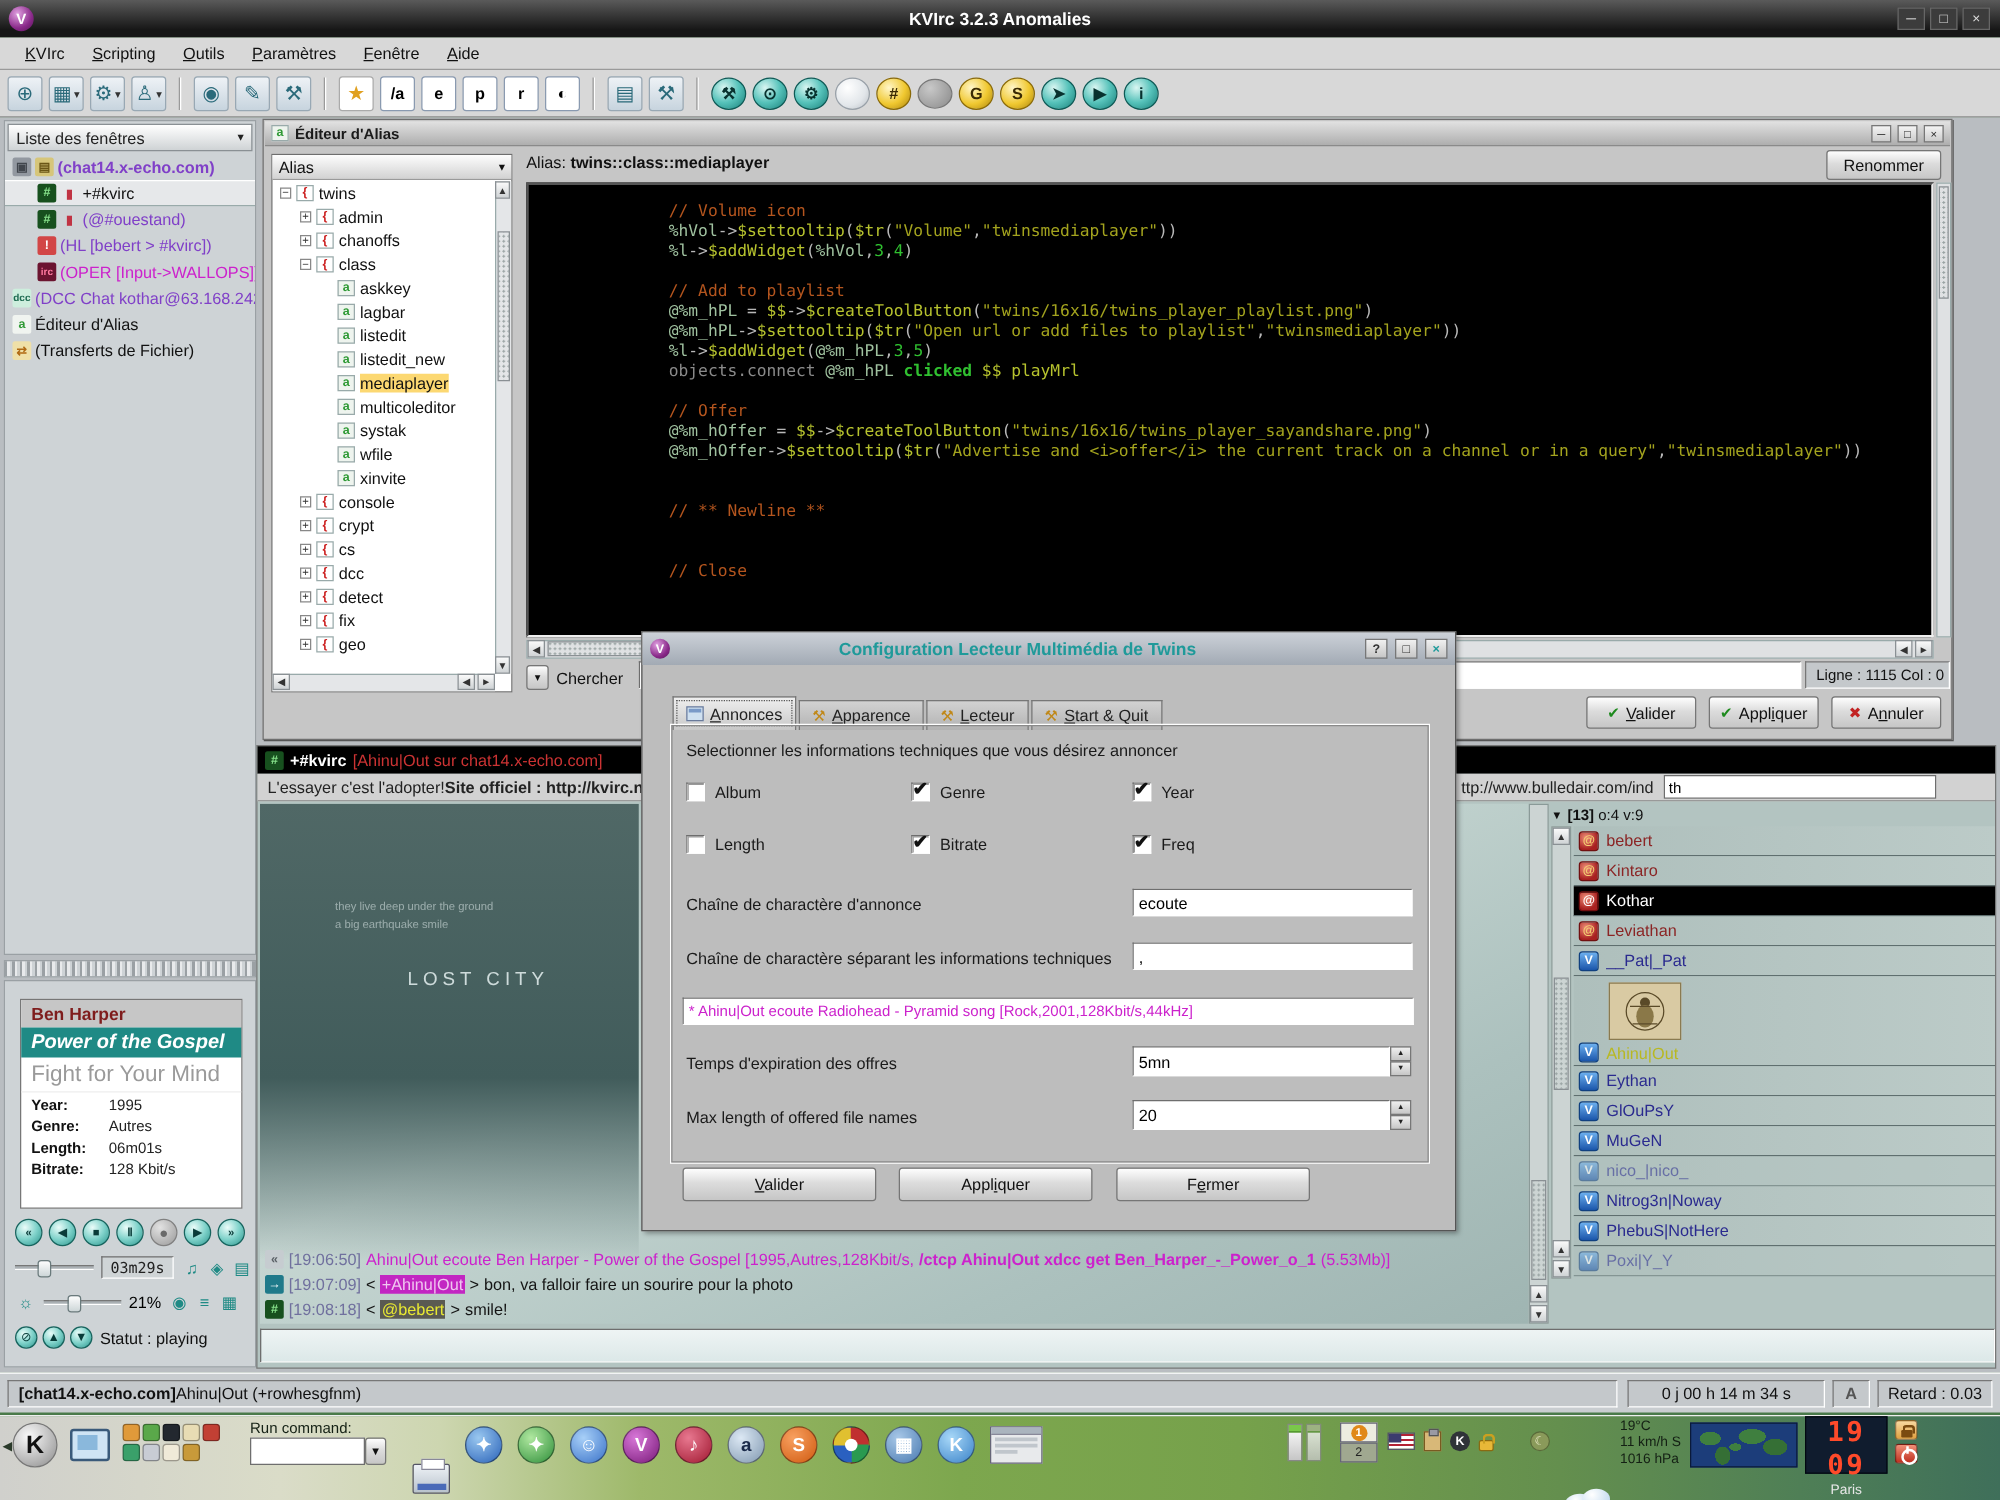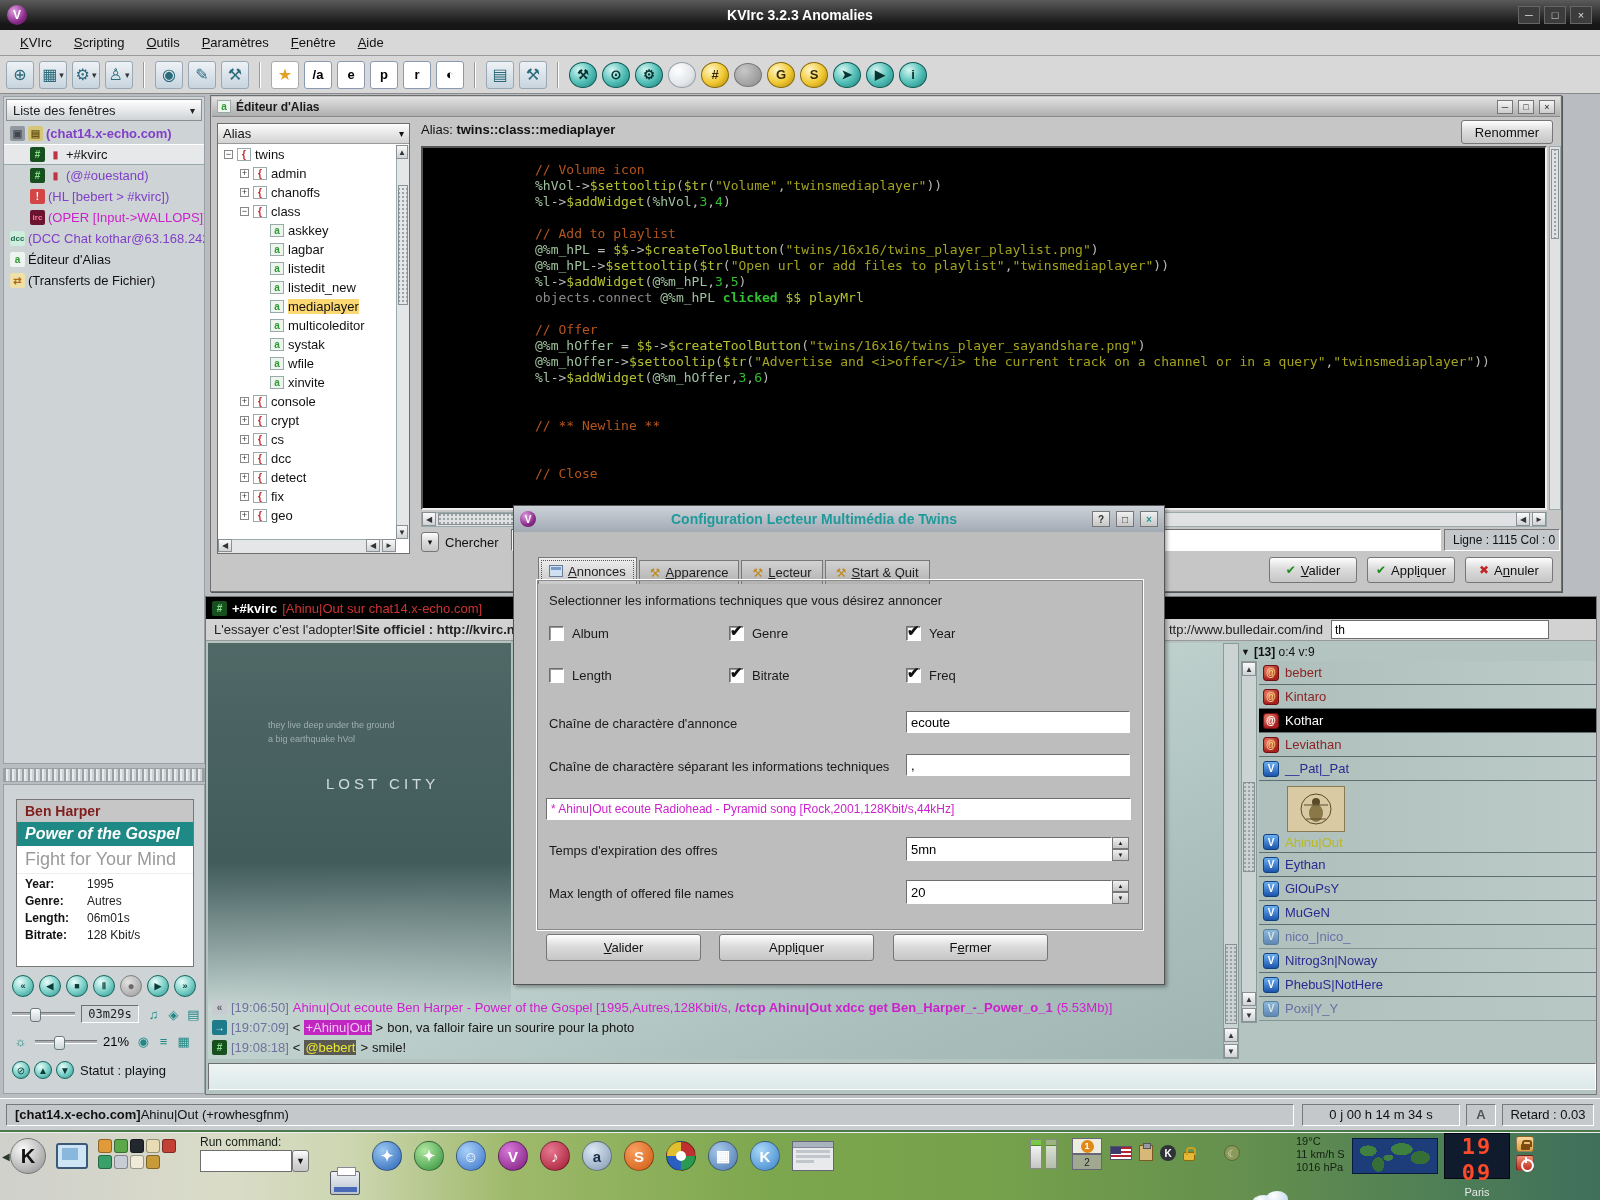--- a/index.html
+++ b/index.html
@@ -438,21 +438,21 @@
   <div id="topic">
     <span>L'essayer c'est l'adopter! </span>
     <span style="font-weight:bold;">Site officiel : http://kvirc.net</span>
     <span style="position:absolute;left:963px;">ttp://www.bulledair.com/ind</span>
     <input style="position: absolute; left: 1125px; top: 1px; width: 218px; height: 19px; border: 1px solid rgb(110, 110, 110); font-size: 12px; padding: 0px 3px;" value="th">
   </div>
   <div id="chatbody">
     <div id="wmark">
       <div id="wm-lines">
           <div>they live deep under the ground</div>
-          <div>a big earthquake hVol</div>
+          <div>a big earthquake smile</div>
         </div>
       <div id="wm-title">LOST CITY</div>
     </div>
     <div id="chat-messages">
         <div class="cmsg">
           <span class="cico" style="background: rgb(198, 204, 208); color: rgb(90, 96, 102);">«</span>
           <span class="t-time">[19:06:50] </span>
           <span class="t-mag">Ahinu|Out ecoute Ben Harper - Power of the Gospel [1995,Autres,128Kbit/s,</span>
           <span class="t-magb">/ctcp Ahinu|Out xdcc get Ben_Harper_-_Power_o_1</span>
           <span class="t-mag"> (5.53Mb)]</span>
@@ -698,21 +698,20 @@
       <div class="code-line">&nbsp;</div>
       <div class="code-line"><span class="tk-cmt">// Add to playlist</span></div>
       <div class="code-line"><span class="tk-var">@%m_hPL</span><span class="tk-pln"> = </span><span class="tk-fn">$$</span><span class="tk-pln">-&gt;</span><span class="tk-fn">$createToolButton</span><span class="tk-pln">(</span><span class="tk-str">"twins/16x16/twins_player_playlist.png"</span><span class="tk-pln">)</span></div>
       <div class="code-line"><span class="tk-var">@%m_hPL</span><span class="tk-pln">-&gt;</span><span class="tk-fn">$settooltip</span><span class="tk-pln">(</span><span class="tk-fn">$tr</span><span class="tk-pln">(</span><span class="tk-str">"Open url or add files to playlist"</span><span class="tk-pln">,</span><span class="tk-str">"twinsmediaplayer"</span><span class="tk-pln">))</span></div>
       <div class="code-line"><span class="tk-var">%l</span><span class="tk-pln">-&gt;</span><span class="tk-fn">$addWidget</span><span class="tk-pln">(</span><span class="tk-var">@%m_hPL</span><span class="tk-pln">,</span><span class="tk-num">3</span><span class="tk-pln">,</span><span class="tk-num">5</span><span class="tk-pln">)</span></div>
       <div class="code-line"><span class="tk-obj">objects.connect </span><span class="tk-var">@%m_hPL</span><span class="tk-pln"> </span><span class="tk-kw">clicked</span><span class="tk-pln"> </span><span class="tk-fn">$$</span><span class="tk-pln"> </span><span class="tk-fn">playMrl</span></div>
       <div class="code-line">&nbsp;</div>
       <div class="code-line"><span class="tk-cmt">// Offer</span></div>
       <div class="code-line"><span class="tk-var">@%m_hOffer</span><span class="tk-pln"> = </span><span class="tk-fn">$$</span><span class="tk-pln">-&gt;</span><span class="tk-fn">$createToolButton</span><span class="tk-pln">(</span><span class="tk-str">"twins/16x16/twins_player_sayandshare.png"</span><span class="tk-pln">)</span></div>
       <div class="code-line"><span class="tk-var">@%m_hOffer</span><span class="tk-pln">-&gt;</span><span class="tk-fn">$settooltip</span><span class="tk-pln">(</span><span class="tk-fn">$tr</span><span class="tk-pln">(</span><span class="tk-str">"Advertise and &lt;i&gt;offer&lt;/i&gt; the current track on a channel or in a query"</span><span class="tk-pln">,</span><span class="tk-str">"twinsmediaplayer"</span><span class="tk-pln">))</span></div>
-      <div class="code-line"><span class="tk-var">%l</span><span class="tk-pln">-&gt;</span><span class="tk-fn">$addWidget</span><span class="tk-pln">(</span><span class="tk-var">@%m_hOffer</span><span class="tk-pln">,</span><span class="tk-num">3</span><span class="tk-pln">,</span><span class="tk-num">6</span><span class="tk-pln">)</span></div>
       <div class="code-line">&nbsp;</div>
       <div class="code-line">&nbsp;</div>
       <div class="code-line"><span class="tk-cmt">// ** Newline **</span></div>
       <div class="code-line">&nbsp;</div>
       <div class="code-line">&nbsp;</div>
       <div class="code-line"><span class="tk-cmt">// Close</span></div>
     </div>
   <div id="code-vs">
       <div class="sb-thumb" style="top:2px;height:90px;width:8px;left:1px;"></div>
     </div>

